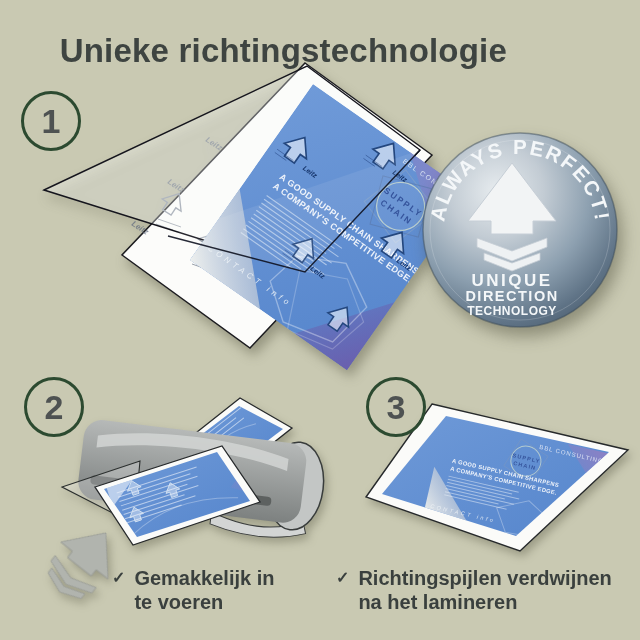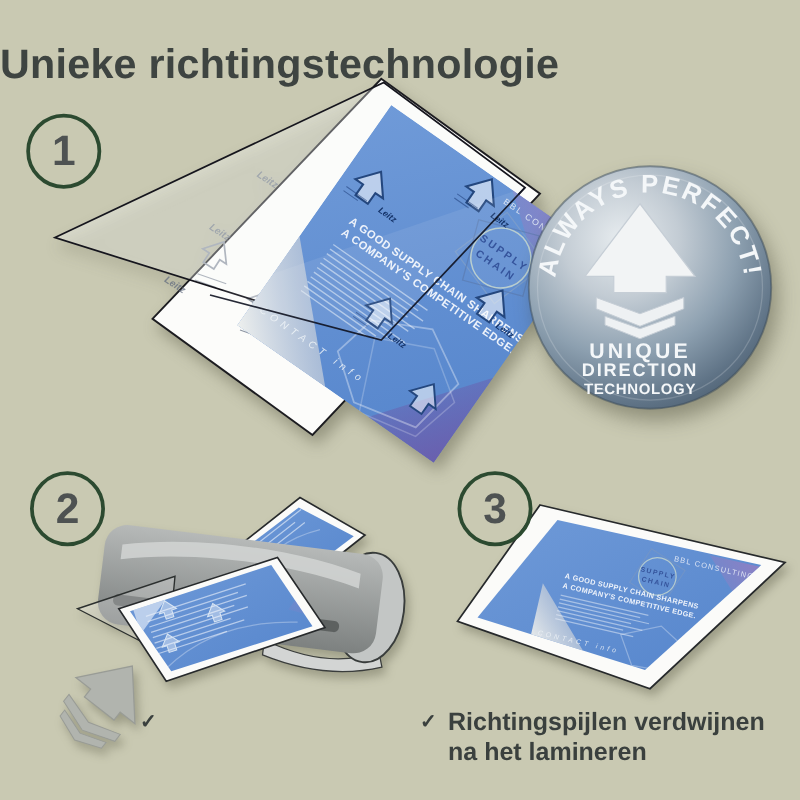--- a/index.html
+++ b/index.html
@@ -1,18 +1,18 @@
 <!DOCTYPE html>
 <html><head>
 <meta charset="utf-8">
 <style>
   html,body{margin:0;padding:0;}
   .stage{position:relative;width:640px;height:640px;background:#c9c9b2;overflow:hidden;
          font-family:"Liberation Sans",sans-serif;}
-  .title{position:absolute;top:10px;left:0;width:507px;text-align:left;
+  .title{position:absolute;top:10px;left:0;width:507px;text-align:right;
          font-size:33px;font-weight:700;color:#3e4441;letter-spacing:0.2px;}
   .num{position:absolute;width:54px;height:54px;border:3px solid #2c4a30;border-radius:50%;
        display:flex;align-items:center;justify-content:center;
        font-size:34px;font-weight:700;color:#4e5252;}
   .num1{left:21px;top:91px;}
   .num2{left:24px;top:377px;}
   .num3{left:366px;top:377px;}
   .art{position:absolute;left:0;top:0;width:640px;height:640px;}
   .check-row{position:absolute;display:flex;align-items:flex-start;gap:9px;
              color:#3a403e;font-size:20px;line-height:1.22;font-weight:700;}
@@ -250,19 +250,20 @@
     </div>
   <div class="num num2">
       <span>2</span>
     </div>
   <div class="num num3">
       <span>3</span>
     </div>
 
   <div class="check-row row1">
     <span class="tick">✓</span>
+    <span>Gemakkelijk in te voeren</span>
   </div>
   <div class="check-row row2">
     <span class="tick">✓</span>
     <span>Richtingspijlen verdwijnen na het lamineren</span>
   </div>
 
 </div>
 
 </body></html>

